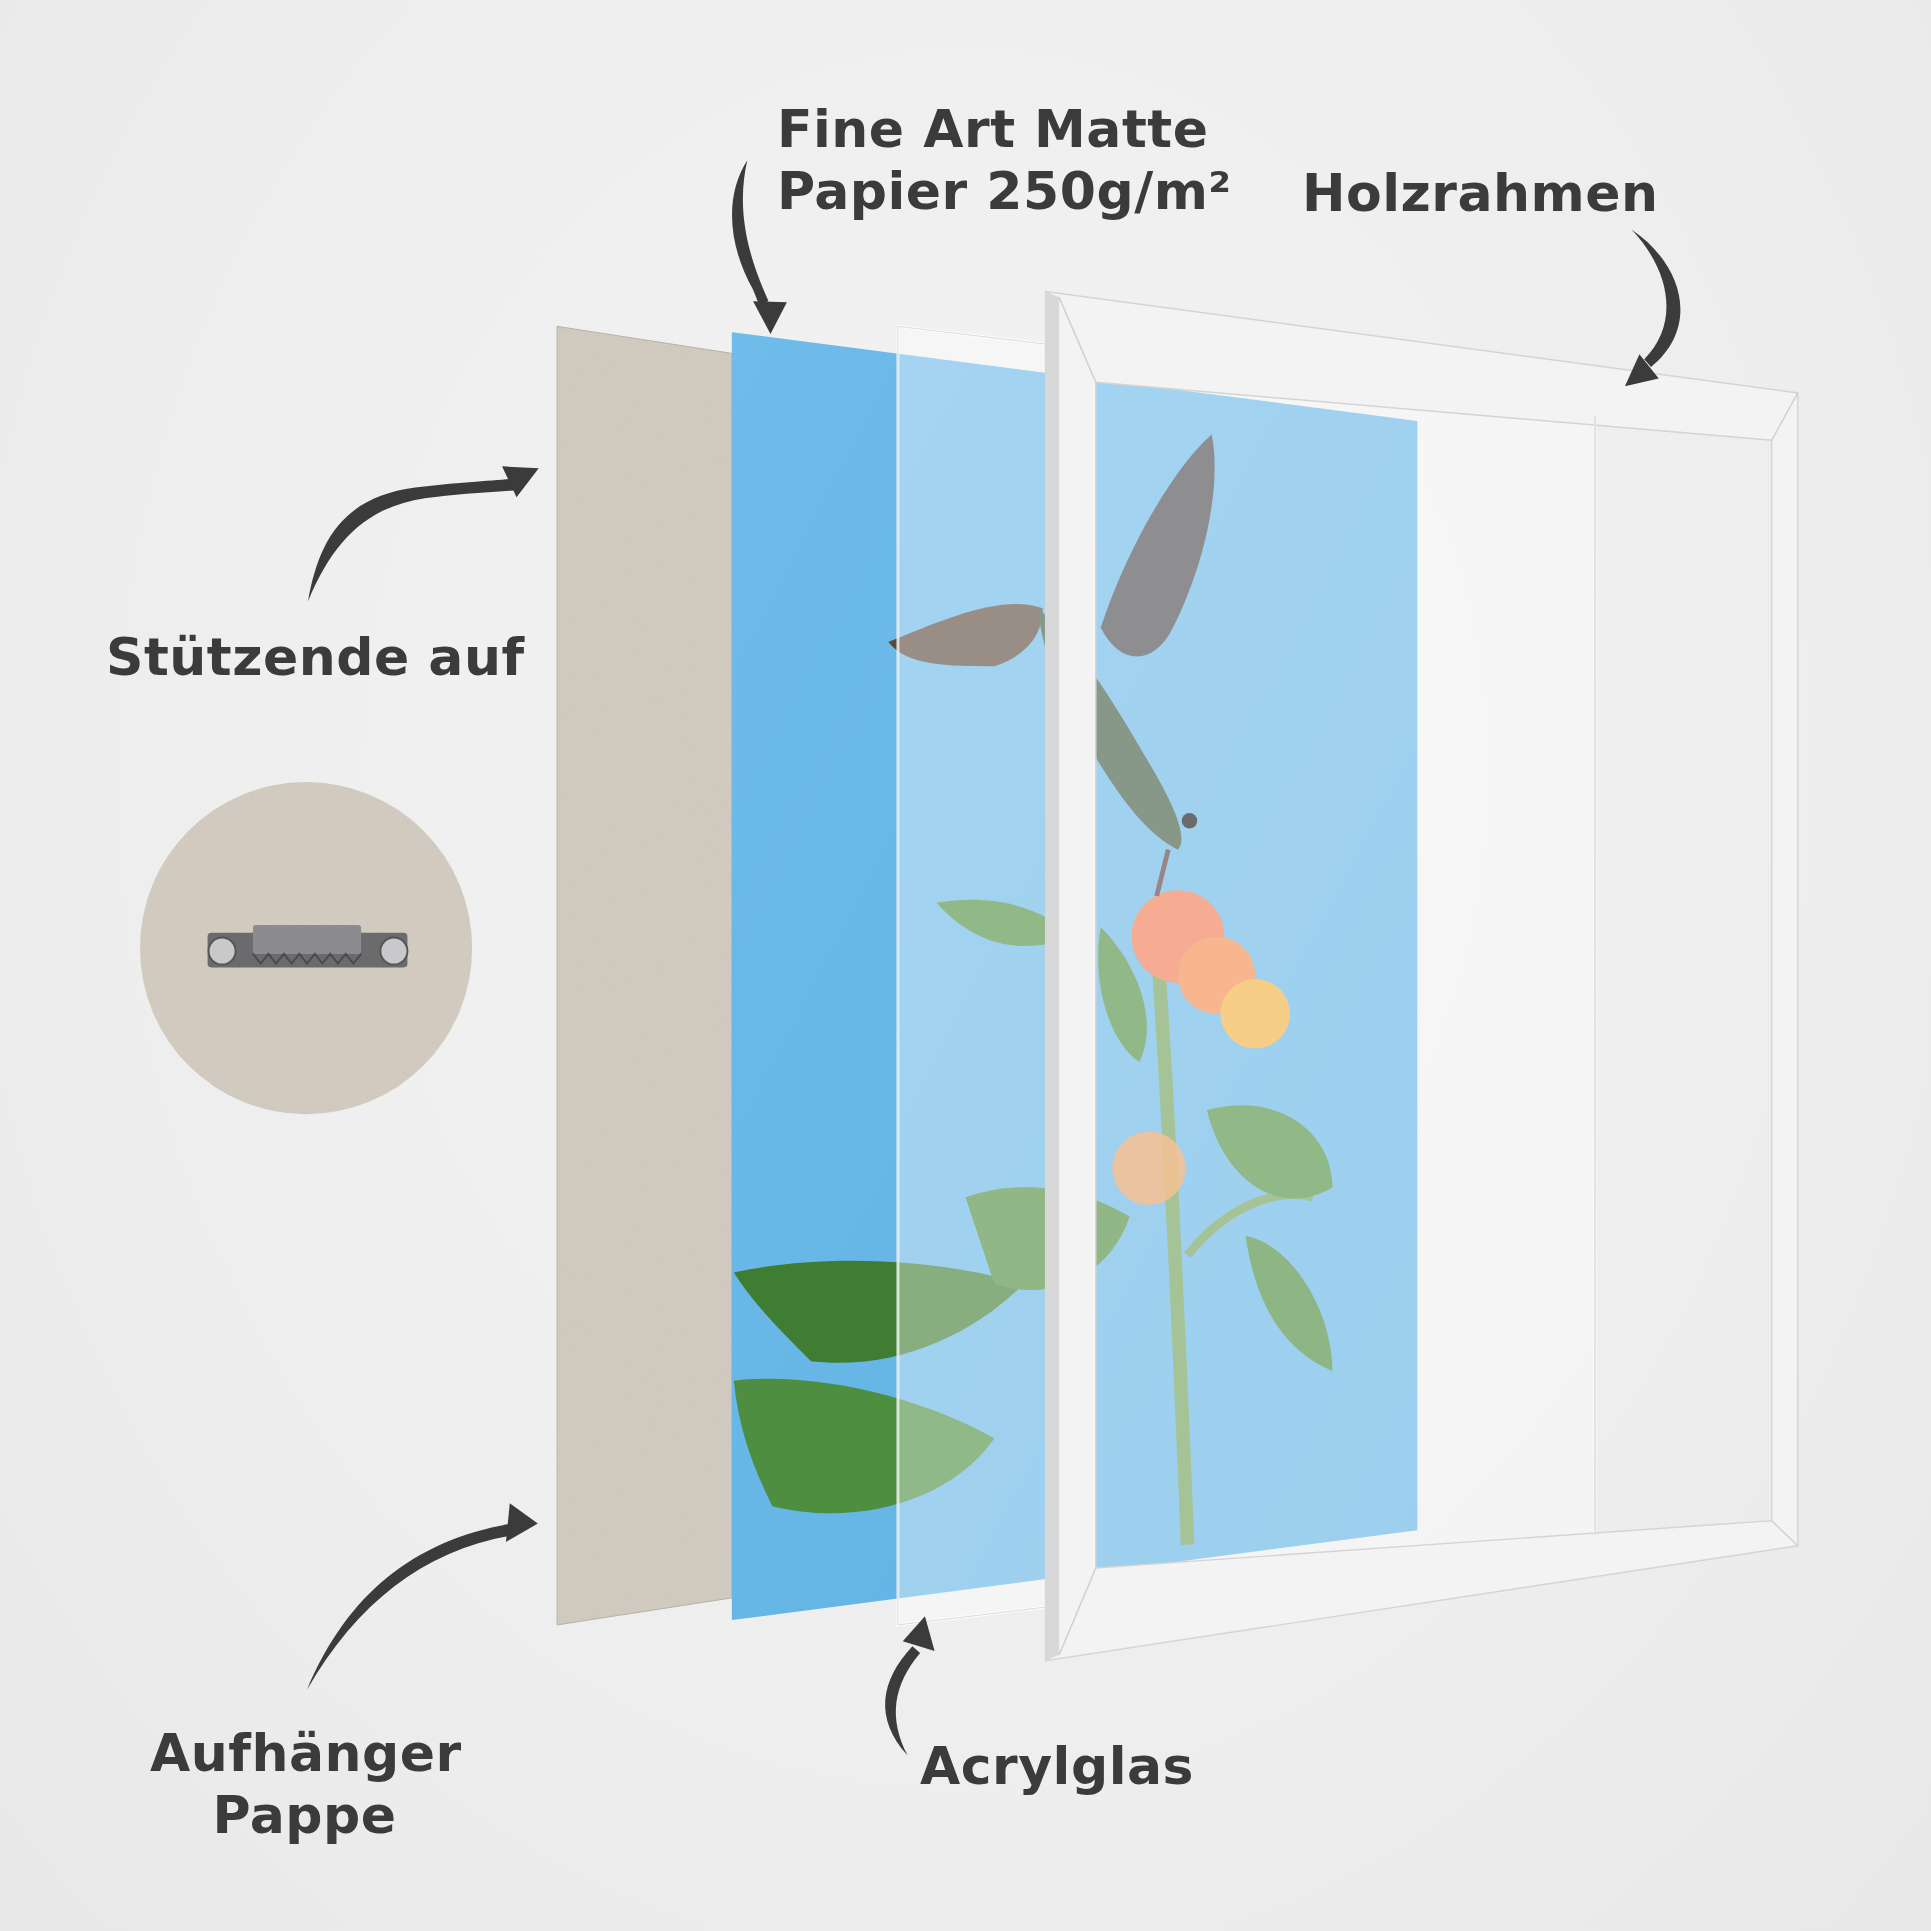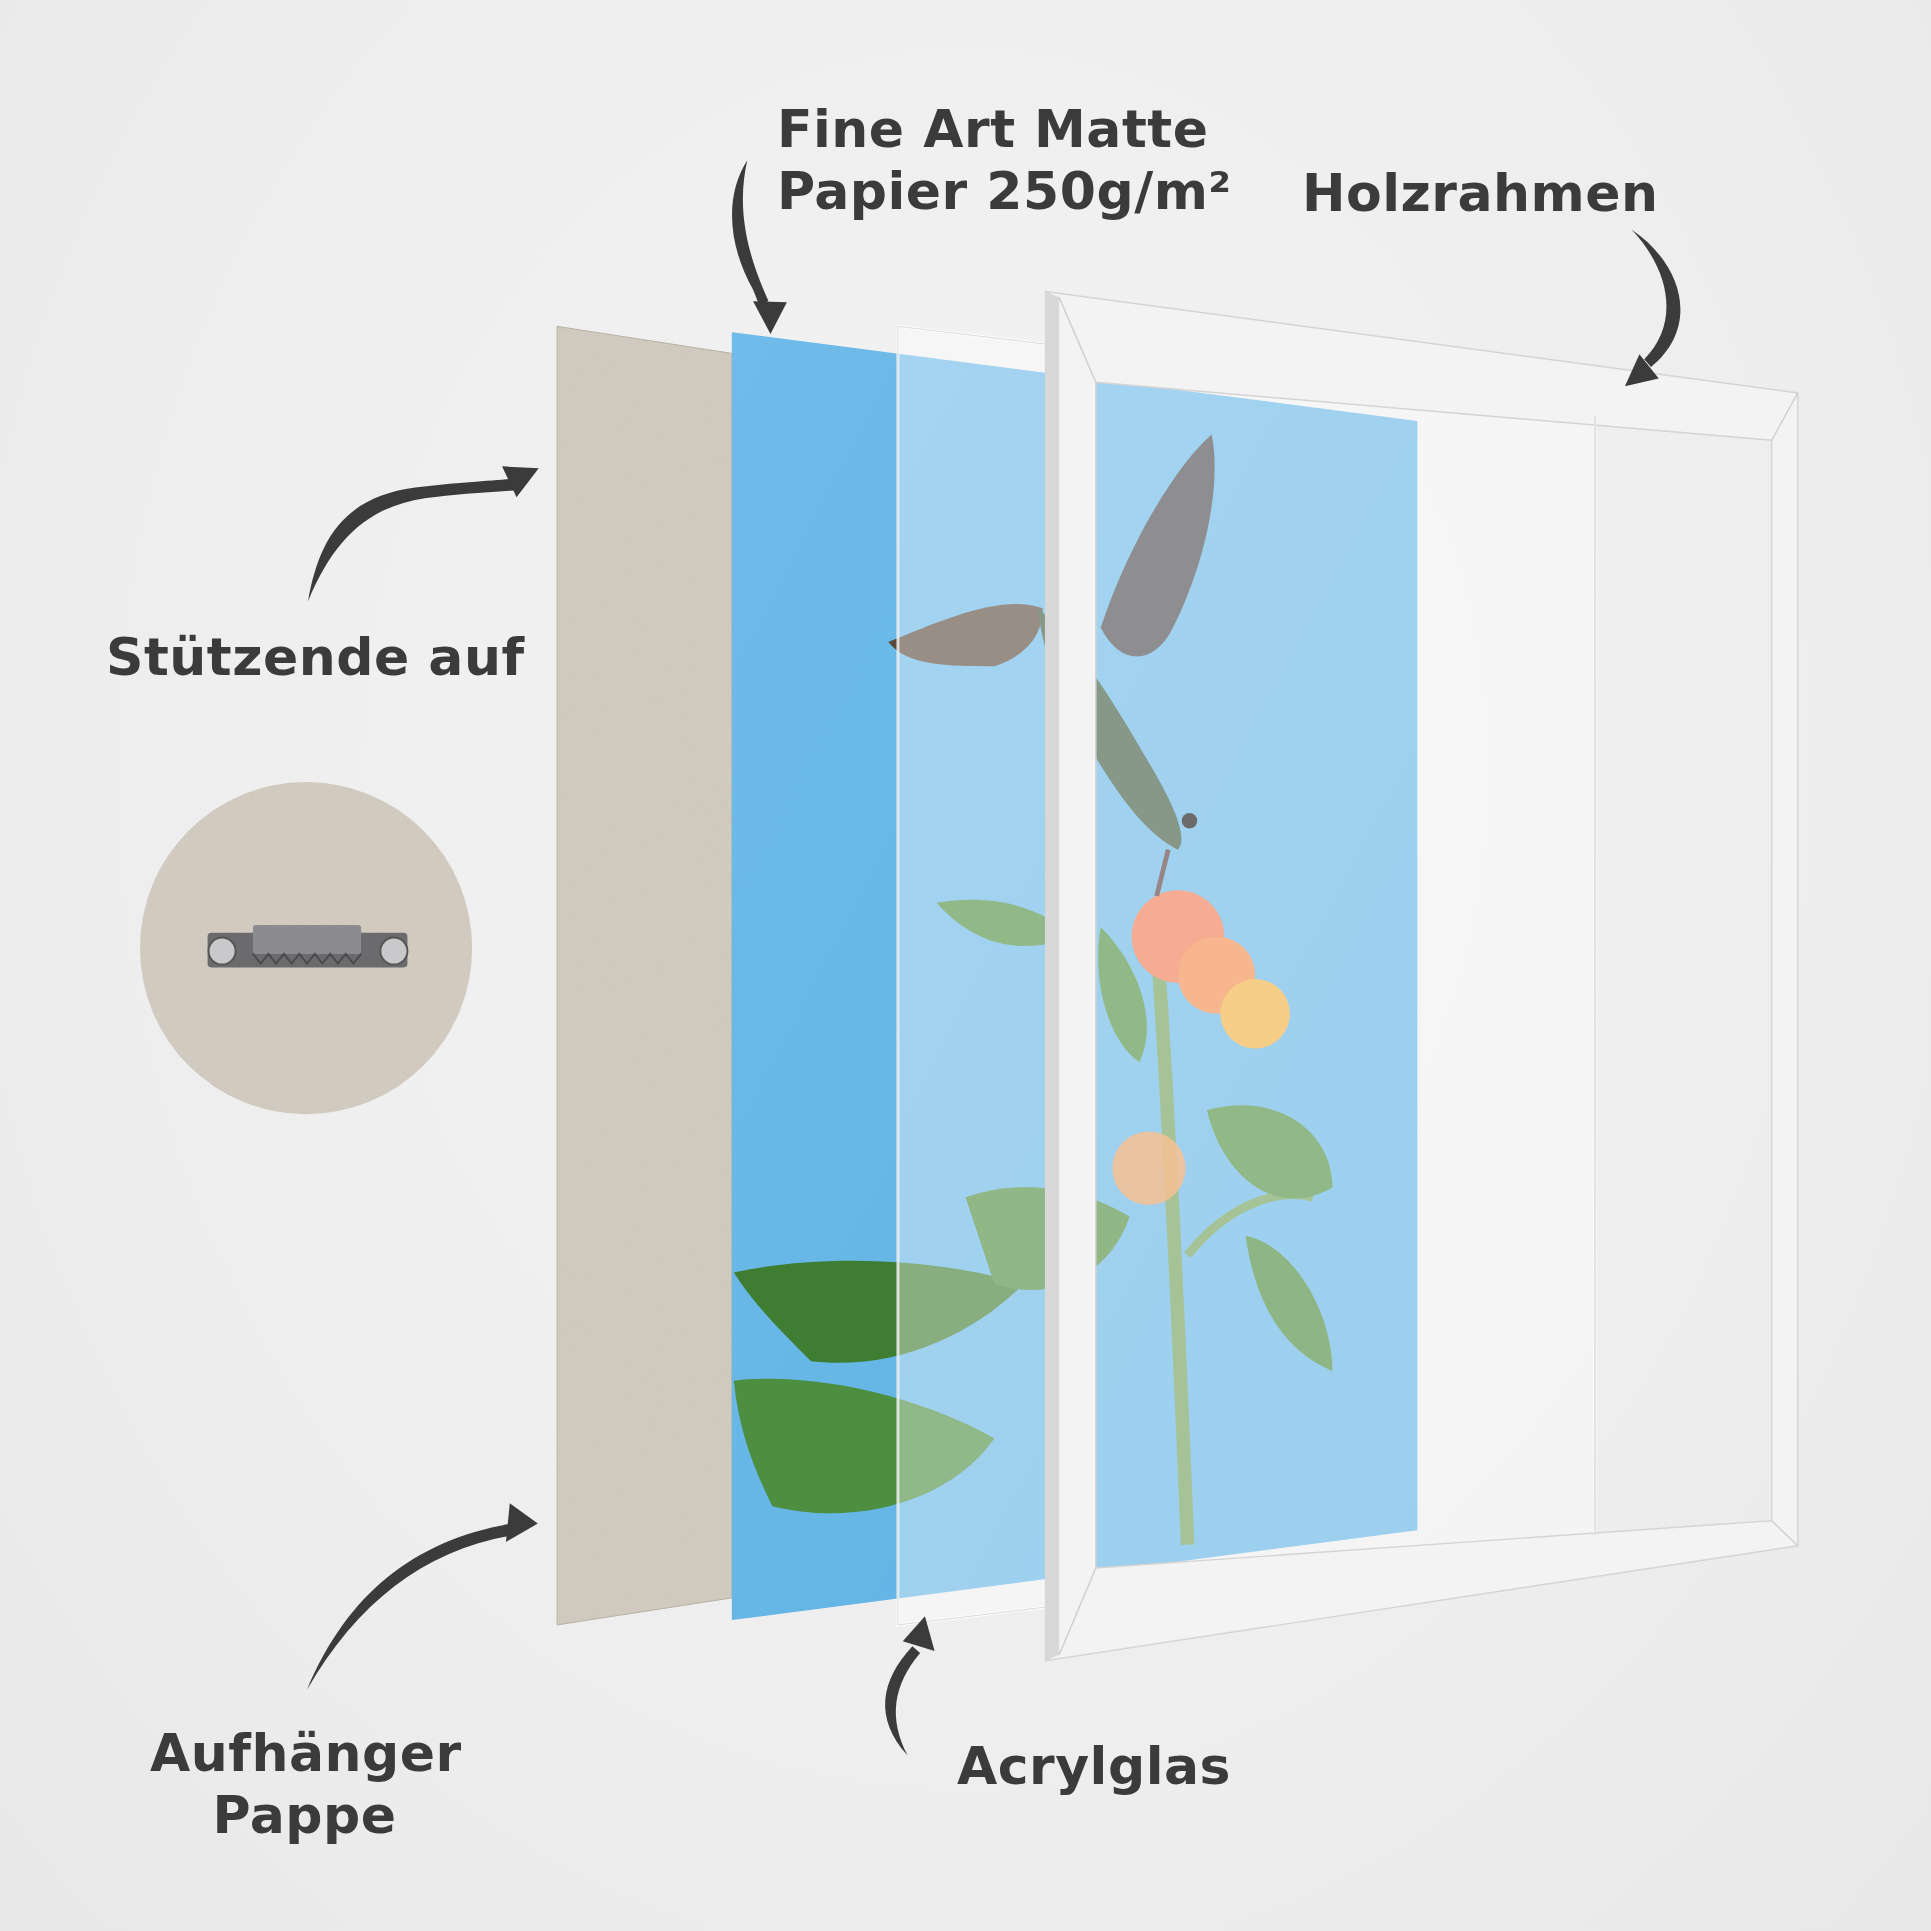--- a/index.html
+++ b/index.html
@@ -152,14 +152,14 @@
 
 <div class="label center" style="left:106px; top:626px; width:396px;">
   <div>Stützende auf</div>
 </div>
 
 <div class="label center" style="left:150px; top:1722px; width:309px;">
   <div>Aufhänger</div>
   <div>Pappe</div>
 </div>
 
-<div class="label" style="left:957px; top:1735px;">Acrylglas</div>
+<div class="label" style="left:920px; top:1735px;">Acrylglas</div>
 
 
 </body></html>

